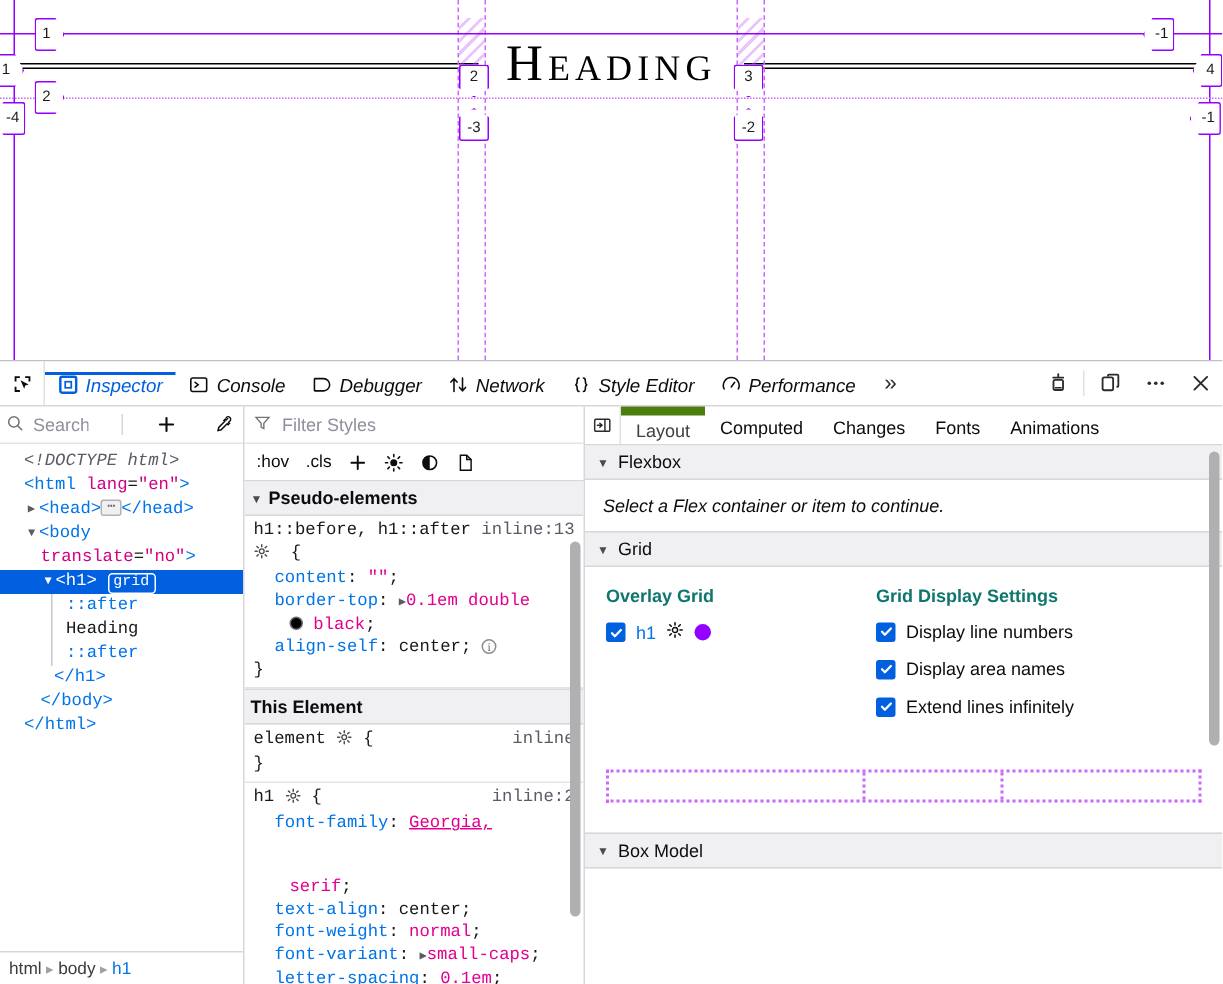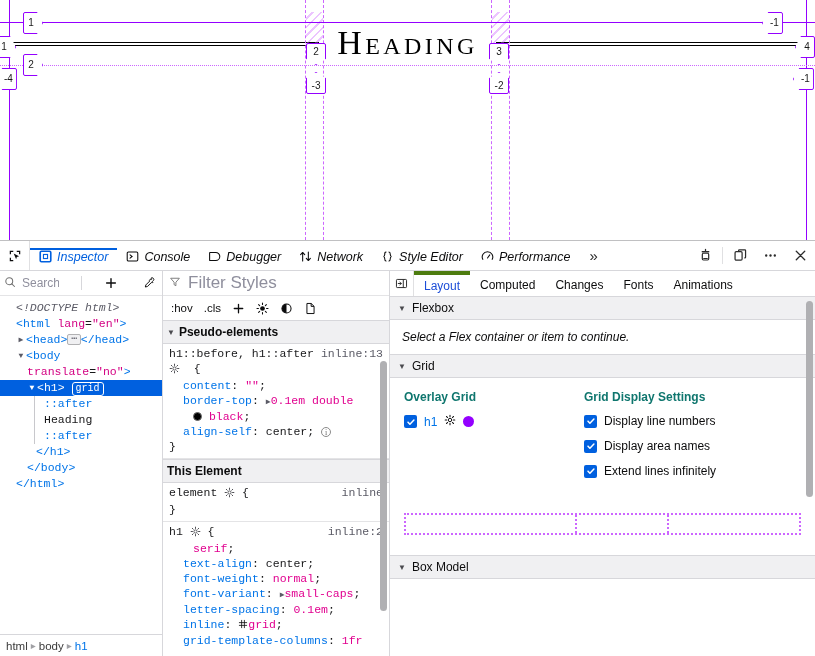--- a/index.html
+++ b/index.html
@@ -212,21 +212,21 @@
     display:flex; flex-direction:column;
     border-right:1px solid #d7d7db;
     min-height:0; position:relative;
   }
   #rules-filter {
     height:25px; min-height:25px; display:flex; align-items:center;
     gap:5px; padding:0 6px; border-bottom:1px solid #e4e4e6; color:#737373;
   }
   #rules-filter input {
     border:none; outline:none; background:transparent; flex:1;
-    font-family:"Liberation Sans", sans-serif; font-size:17px;
+    font-family:"Liberation Sans", sans-serif; font-size:12px;
   }
   #rules-filter input::placeholder { color:#8f8f9d; }
   #rules-toolbar {
     height:25px; min-height:25px; display:flex; align-items:center;
     gap:11px; padding:0 8px; border-bottom:1px solid #d7d7db;
     font-size:11.5px; color:#0c0c0d;
   }
   .rt-txt { cursor:pointer; font-family:"Liberation Sans", sans-serif; }
   .rt-ico { cursor:pointer; display:flex; align-items:center; }
 
@@ -281,21 +281,21 @@
     border-bottom:1px solid #d7d7db; font-size:12px;
   }
   .expand-btn {
     width:24px; display:flex; align-items:center; justify-content:center;
     border-right:1px solid #e0e0e2; cursor:pointer;
   }
   .ltab {
     display:flex; align-items:center; padding:0 10px;
     border-top:2px solid transparent; cursor:pointer; color:#0c0c0d; white-space:nowrap;
   }
-  .ltab.active { color:#1d4ed8; border-top:4px solid #4d7c0f; }
+  .ltab.active { color:#404040; border-top:6px solid #4d7c0f; }
 
   #layout-scroll { flex:1; overflow:hidden; position:relative; }
   .acc-head {
     background:#f0f0f2; border-bottom:1px solid #d7d7db;
     padding:4px 8px; display:flex; align-items:center; gap:6px;
     font-size:12px; color:#0c0c0d;
   }
   .acc-head .tw { font-size:8px; color:#4a4a4f; }
   .flex-msg { padding:10px 12px; font-style:italic; font-size:12px; color:#0c0c0d; }
 
@@ -656,21 +656,24 @@
               <span class="gear-i">
                 <svg width="11" height="11" viewBox="0 0 16 16">
                   <circle cx="8" cy="8" r="2.3" fill="none" stroke="#4a4a4f" stroke-width="1.3"></circle>
                   <g stroke="#4a4a4f" stroke-width="1.4" stroke-linecap="round">
                     <path d="M8 1.6v2M8 12.4v2M1.6 8h2M12.4 8h2M3.3 3.3l1.4 1.4M11.3 11.3l1.4 1.4M12.7 3.3l-1.4 1.4M4.7 11.3l-1.4 1.4"></path>
                   </g>
                 </svg>
               </span> {</span>
             <span class="src">inline:2</span>
           </div>
-          <span class="prop" style="padding-left:24px;">
+          <span class="prop">
+            <span class="pn">font-family</span><span class="kw">: </span><span class="val ulink">Georgia,</span>
+          </span>
+          <span class="prop" style="padding-left:24px;margin-top:28px;">
             <span class="val">serif</span><span class="kw">;</span>
           </span>
           <span class="prop">
             <span class="pn">text-align</span><span class="kw">: </span><span class="val-plain">center</span><span class="kw">;</span>
           </span>
           <span class="prop">
             <span class="pn">font-weight</span><span class="kw">: </span><span class="val">normal</span><span class="kw">;</span>
           </span>
           <span class="prop">
             <span class="pn">font-variant</span><span class="kw">: </span><span class="expander">▶</span><span class="val">small-caps</span><span class="kw">;</span>

